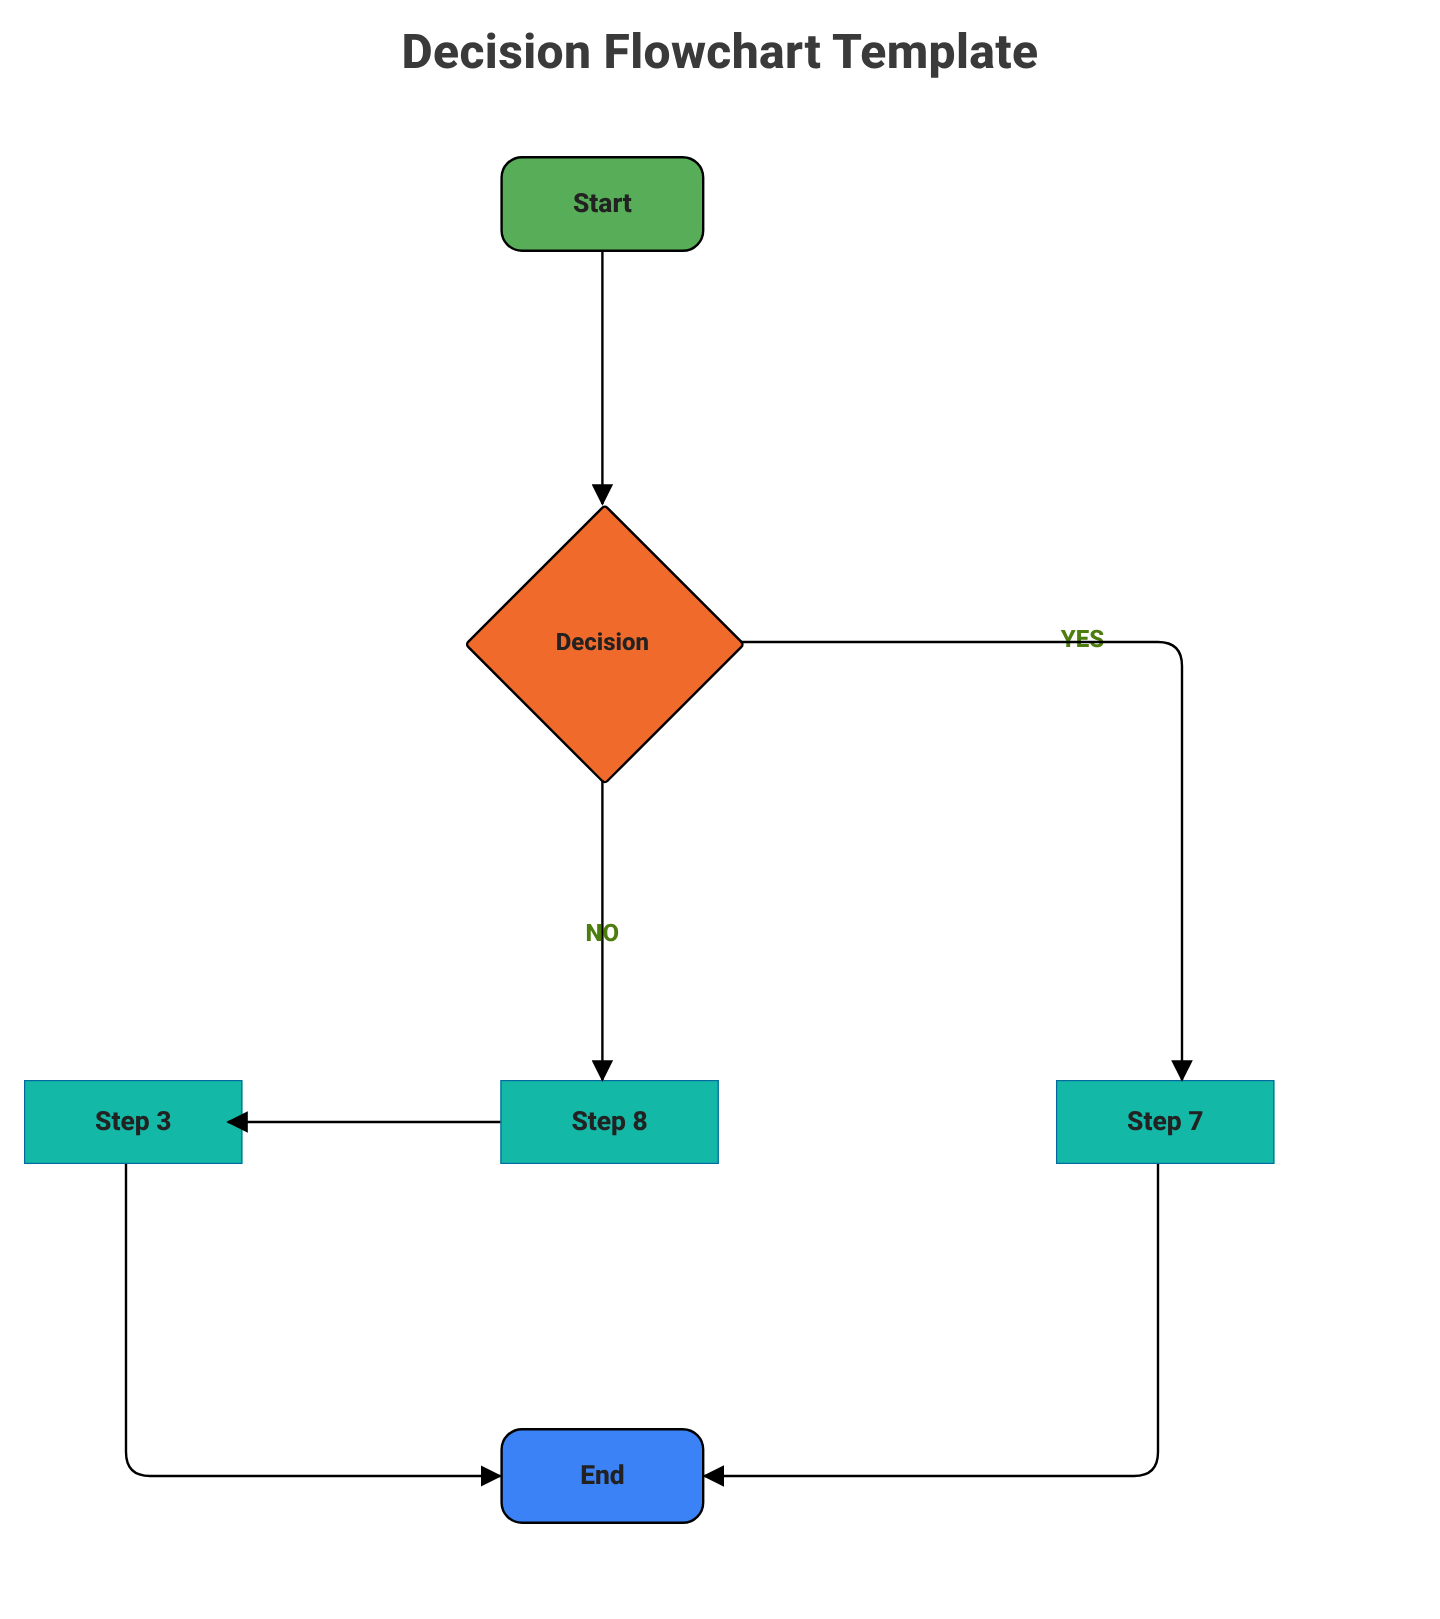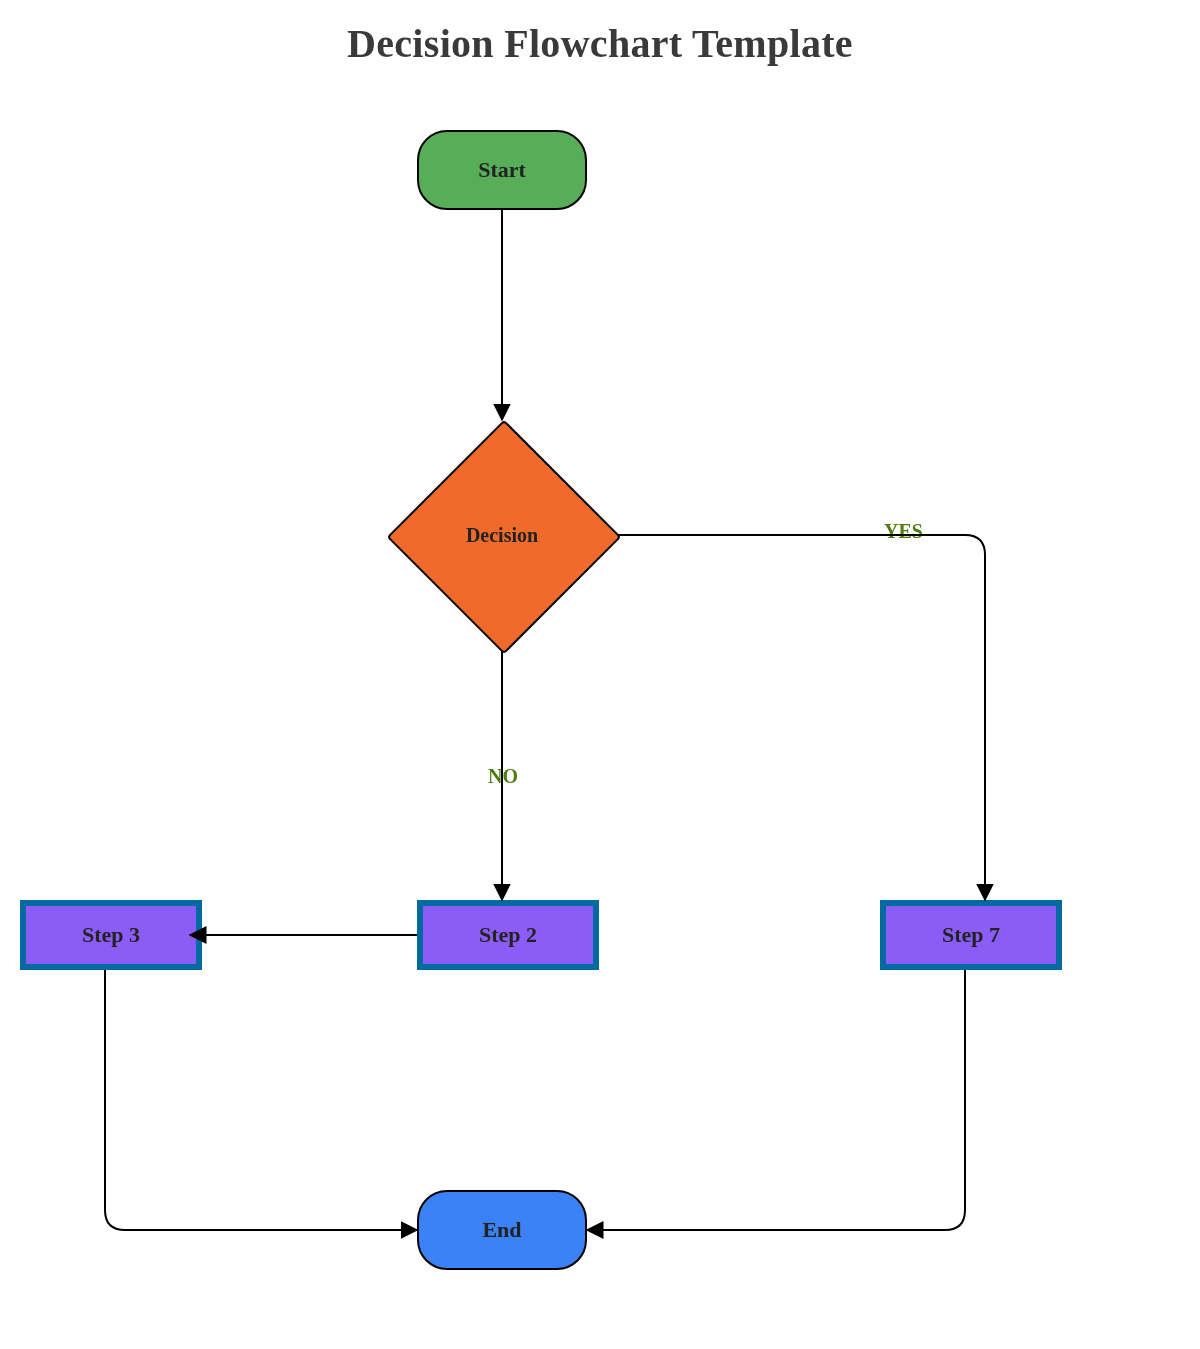--- a/index.html
+++ b/index.html
@@ -6,21 +6,20 @@
     margin: 0;
     padding: 0;
     background: #ffffff;
     font-family: -apple-system, BlinkMacSystemFont, "Segoe UI", Roboto, Helvetica, Arial, sans-serif;
   }
   .page {
     width: 1200px;
     height: 1349px;
     position: relative;
     background: #ffffff;
-    font-family: Liberation Serif, serif;
   }
   .title {
     position: absolute;
     top: 20px;
     left: 0;
     width: 100%;
     text-align: center;
     font-size: 40px;
     font-weight: 800;
     color: #3a3a3a;
@@ -36,32 +35,32 @@
     font-weight: 800;
     font-size: 22px;
     color: #222;
     box-sizing: border-box;
   }
 
   
   .terminator {
     width: 170px;
     height: 80px;
-    border-radius: 30px;
+    border-radius: 18px;
     border: 2px solid #000;
   }
   .start { background: #58ad59; }
   .end   { background: #3b82f6; }
 
   
   .process {
     width: 182px;
     height: 70px;
-    background: #8b5cf6;
-    border: 6px solid #0369a1;
+    background: #14b8a6;
+    border: 1px solid #0369a1;
   }
 
   
   .decision-wrap {
     position: absolute;
     width: 230px;
     height: 230px;
   }
   .decision-shape {
     position: absolute;
@@ -114,21 +113,21 @@
 
   <div class="node terminator start" style="left:417px; top:130px;">Start</div>
 
   <div class="decision-wrap" style="left:387px; top:420px;">
     <div class="decision-shape"></div>
     <div class="decision-label">Decision</div>
   </div>
 
   <div class="node process" style="left:880px; top:900px;">Step 7</div>
 
-  <div class="node process" style="left:417px; top:900px;">Step 2</div>
+  <div class="node process" style="left:417px; top:900px;">Step 8</div>
 
   <div class="node process" style="left:20px; top:900px;">Step 3</div>
 
   <div class="node terminator end" style="left:417px; top:1190px;">End</div>
 
   <div class="edge-label" style="left:880px; top:520px;">YES</div>
 
   <div class="edge-label" style="left:484px; top:765px;">NO</div>
 
   <svg class="connectors">

